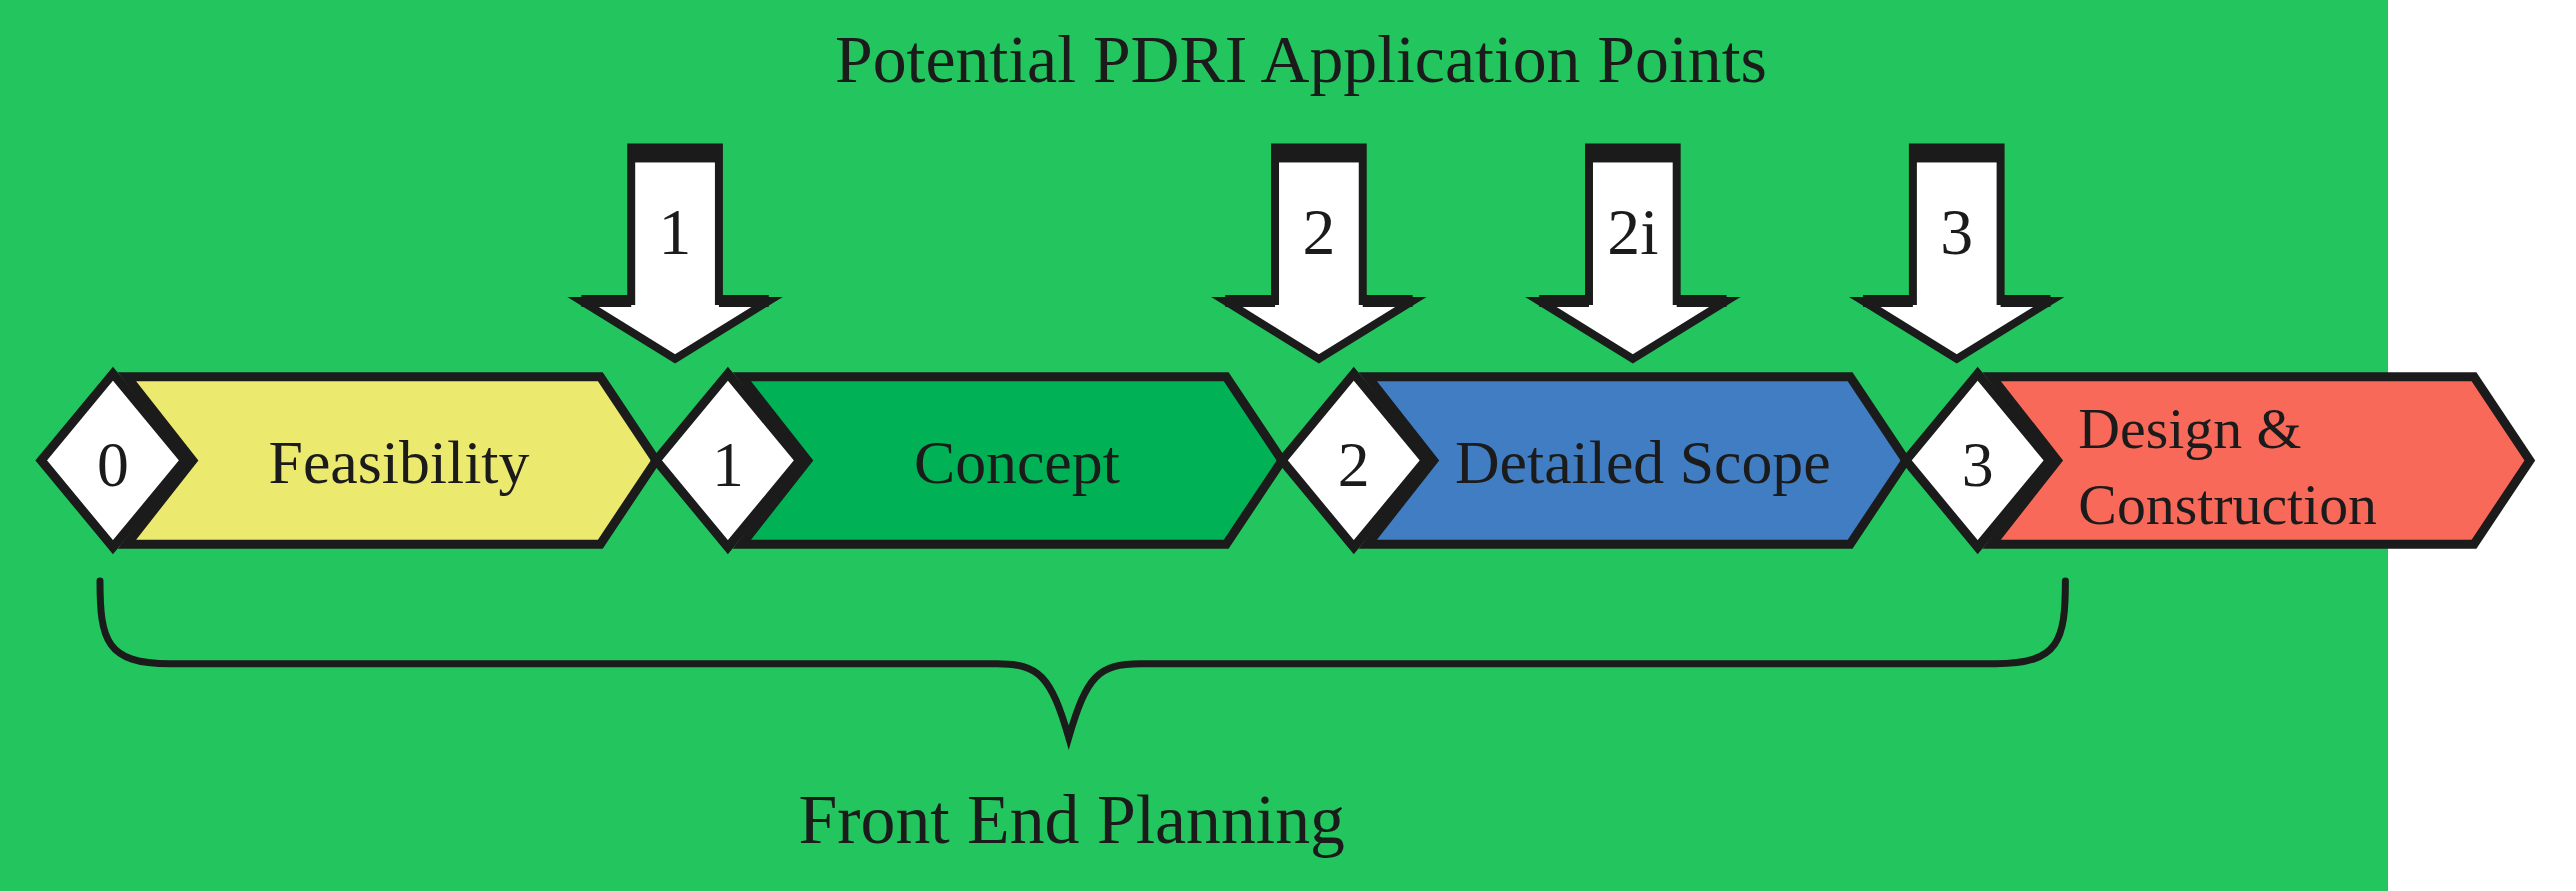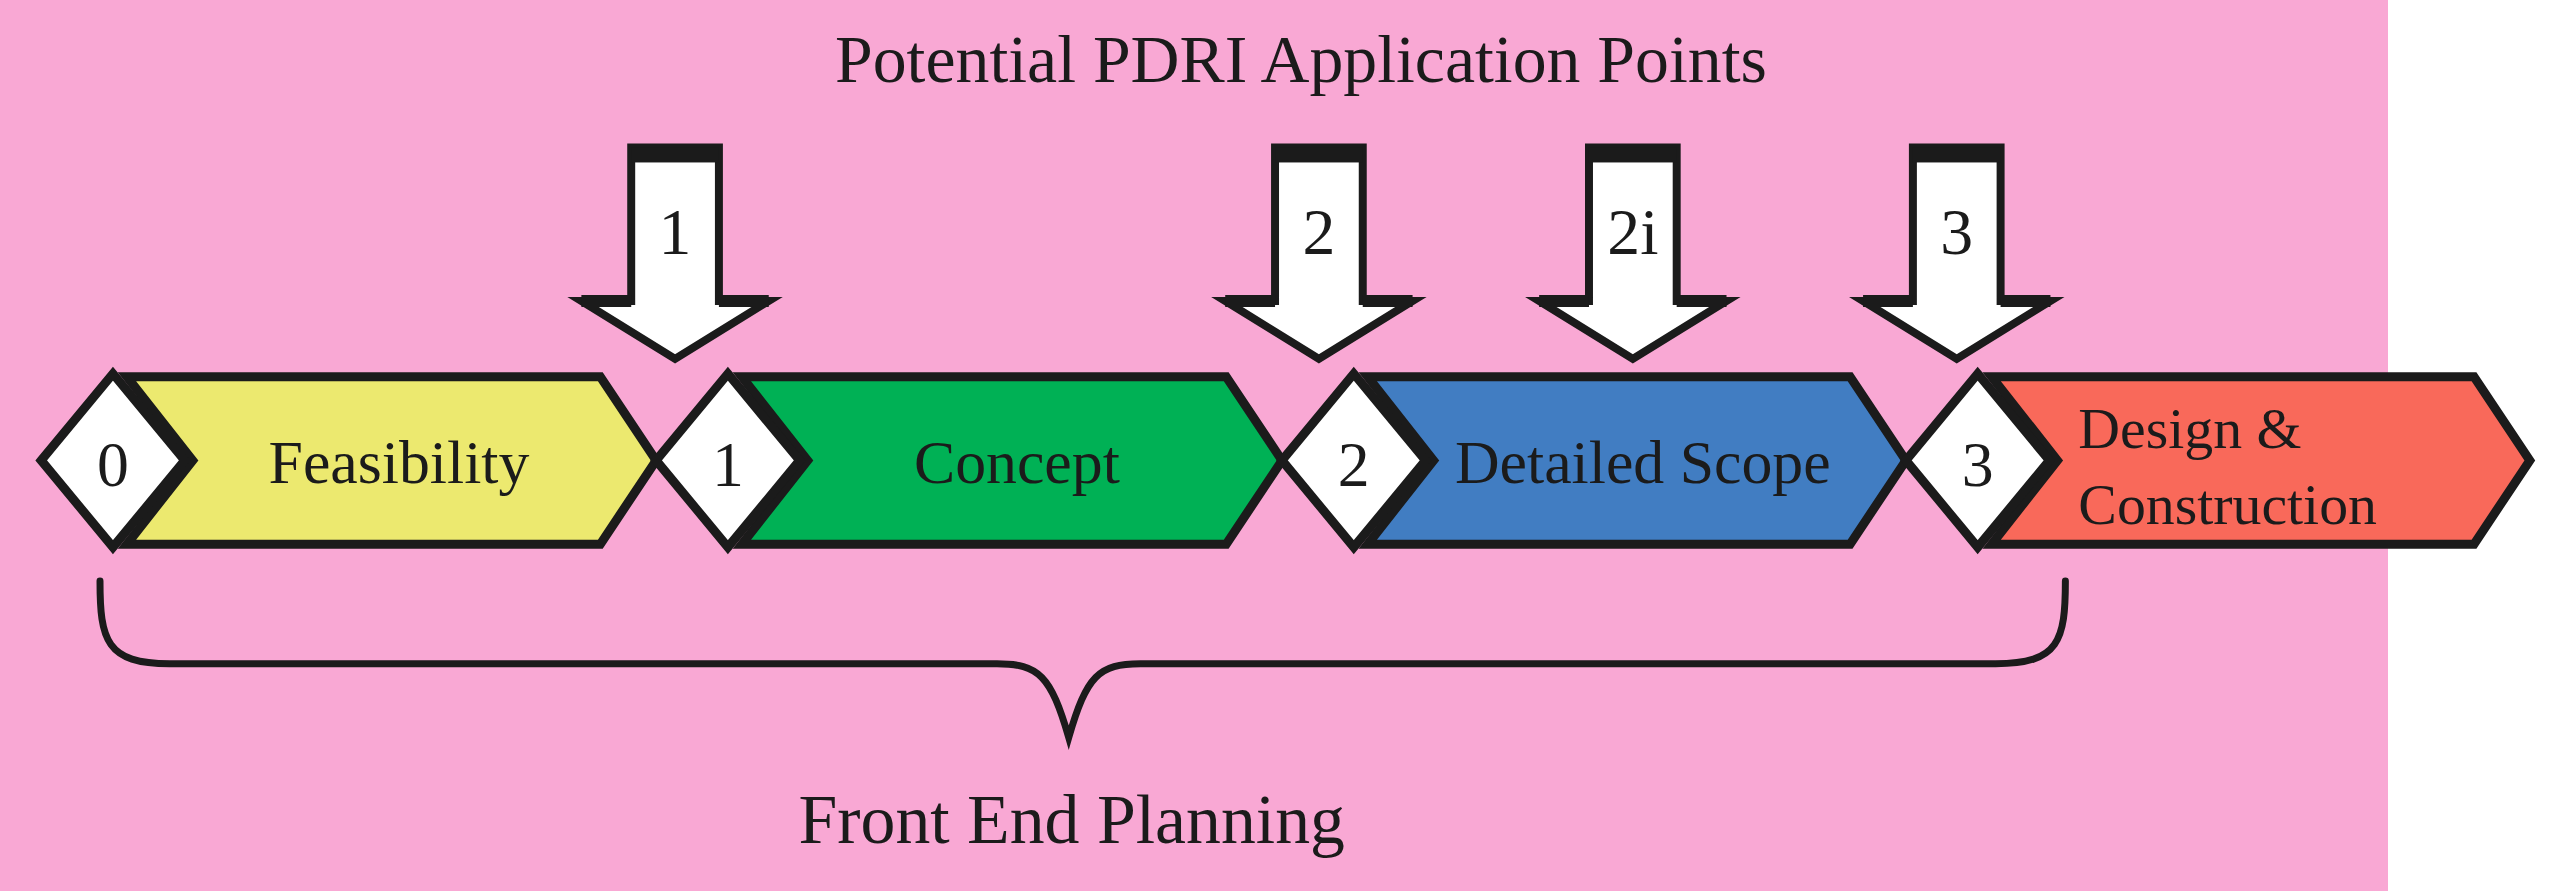--- a/index.html
+++ b/index.html
@@ -4,21 +4,21 @@
 <style>
   html, body {
     margin: 0;
     padding: 0;
     background: #ffffff;
   }
   .stage {
     position: relative;
     width: 2388px;
     height: 891px;
-    background: #f9a8d4;
+    background: #22c55e;
     font-family: "Liberation Serif", "DejaVu Serif", serif;
   }
   svg { display: block; }
   text {
     font-family: "Liberation Serif", "DejaVu Serif", serif;
     fill: #1b1b1b;
   }
   .title-text      { font-size: 68px; text-anchor: middle; }
   .arrow-label     { font-size: 66px; text-anchor: middle; }
   .gate-label      { font-size: 64px; text-anchor: middle; }

